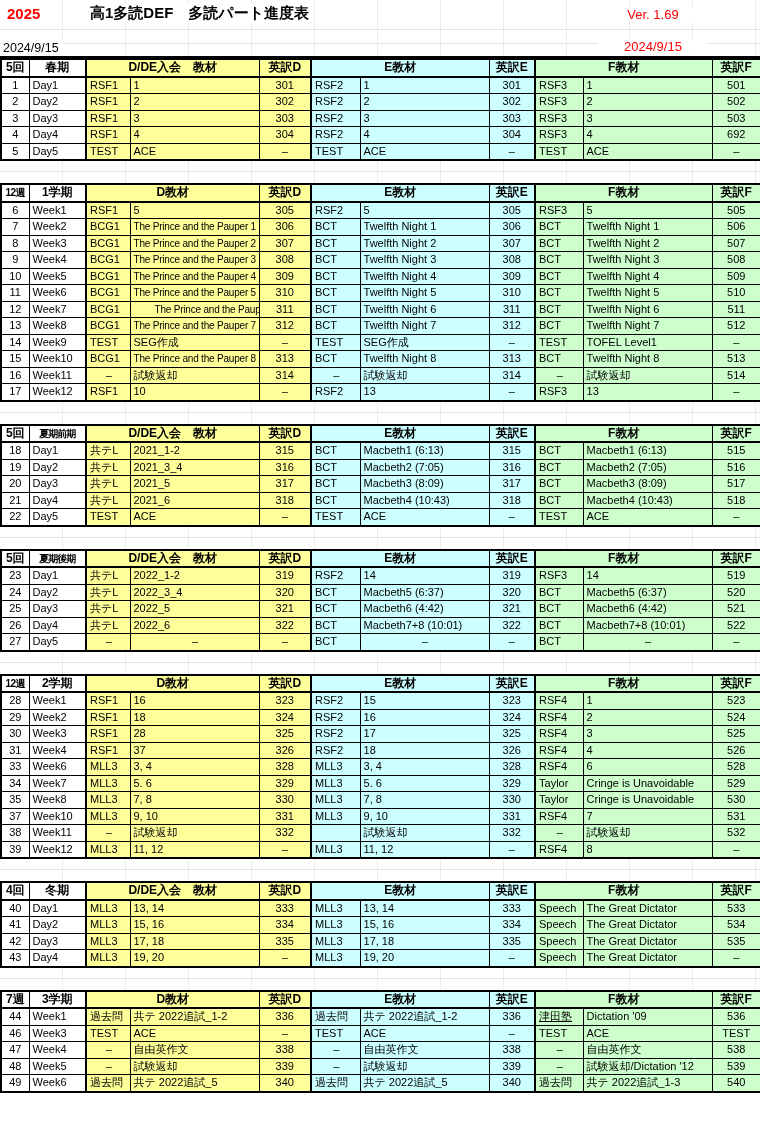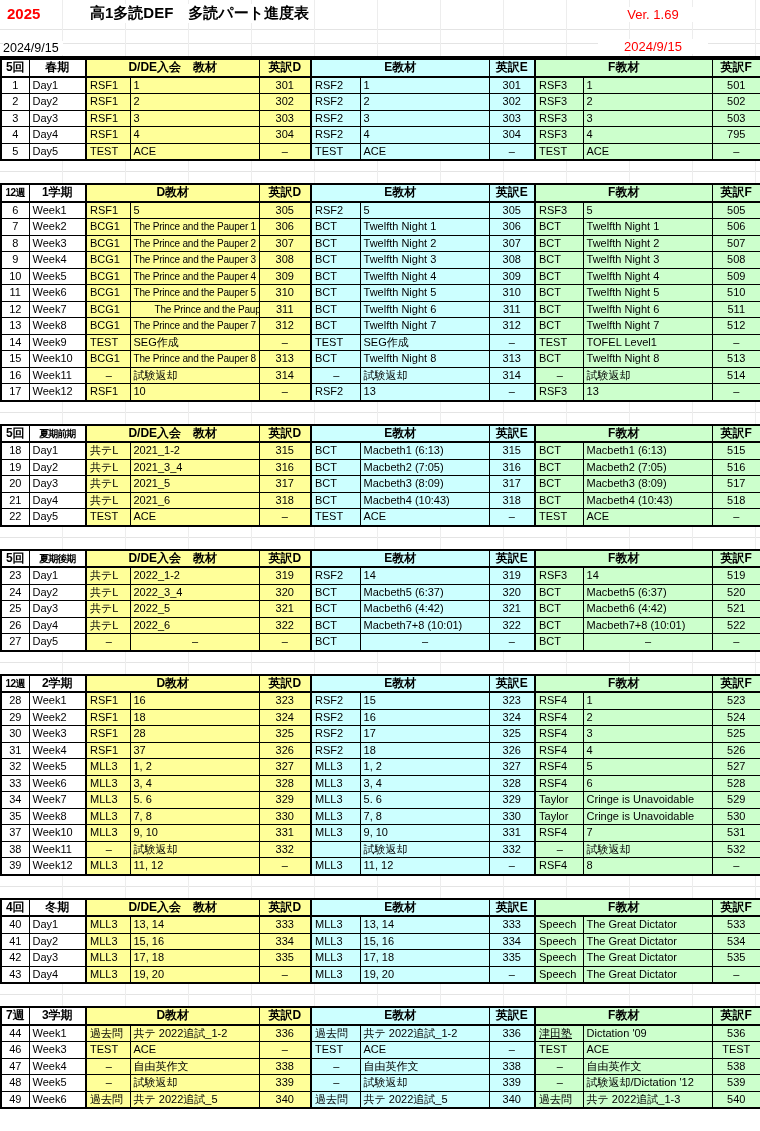--- a/index.html
+++ b/index.html
@@ -143,21 +143,21 @@
           <td class="num">4</td>
           <td class="day">Day4</td>
           <td class="src bgd bl2">RSF1</td>
           <td class="mat bgd">4</td>
           <td class="eng bgd">304</td>
           <td class="src bge bl2">RSF2</td>
           <td class="mat bge">4</td>
           <td class="eng bge">304</td>
           <td class="src bgf bl2">RSF3</td>
           <td class="mat bgf">4</td>
-          <td class="eng bgf">795</td>
+          <td class="eng bgf">692</td>
         </tr>
         <tr>
           <td class="num">5</td>
           <td class="day">Day5</td>
           <td class="src bgd bl2">TEST</td>
           <td class="mat bgd">ACE</td>
           <td class="eng bgd ctr">–</td>
           <td class="src bge bl2">TEST</td>
           <td class="mat bge">ACE</td>
           <td class="eng bge ctr">–</td>
@@ -617,33 +617,20 @@
           <td class="mat bgd">37</td>
           <td class="eng bgd">326</td>
           <td class="src bge bl2">RSF2</td>
           <td class="mat bge">18</td>
           <td class="eng bge">326</td>
           <td class="src bgf bl2">RSF4</td>
           <td class="mat bgf">4</td>
           <td class="eng bgf">526</td>
         </tr>
         <tr>
-          <td class="num">32</td>
-          <td class="day">Week5</td>
-          <td class="src bgd bl2">MLL3</td>
-          <td class="mat bgd">1, 2</td>
-          <td class="eng bgd">327</td>
-          <td class="src bge bl2">MLL3</td>
-          <td class="mat bge">1, 2</td>
-          <td class="eng bge">327</td>
-          <td class="src bgf bl2">RSF4</td>
-          <td class="mat bgf">5</td>
-          <td class="eng bgf">527</td>
-        </tr>
-        <tr>
           <td class="num">33</td>
           <td class="day">Week6</td>
           <td class="src bgd bl2">MLL3</td>
           <td class="mat bgd">3, 4</td>
           <td class="eng bgd">328</td>
           <td class="src bge bl2">MLL3</td>
           <td class="mat bge">3, 4</td>
           <td class="eng bge">328</td>
           <td class="src bgf bl2">RSF4</td>
           <td class="mat bgf">6</td>

